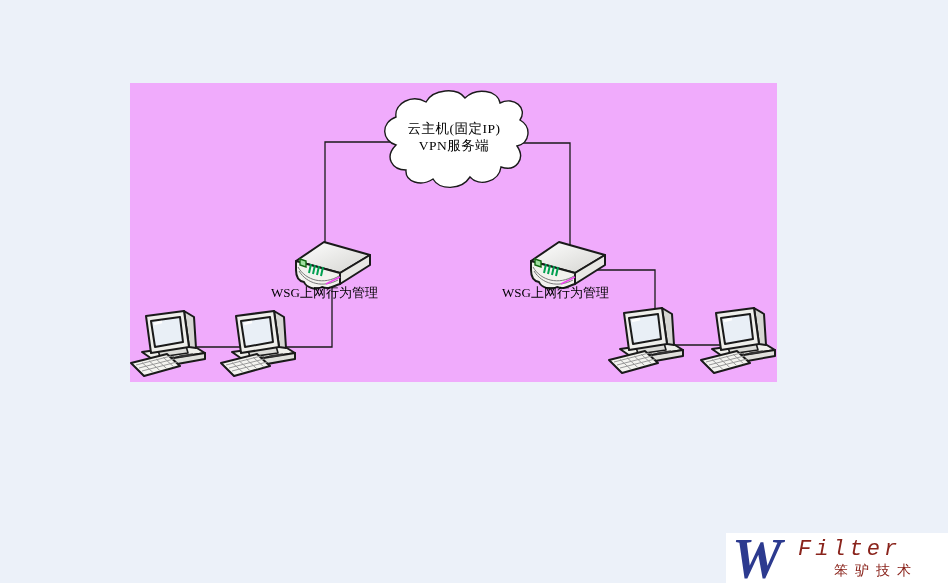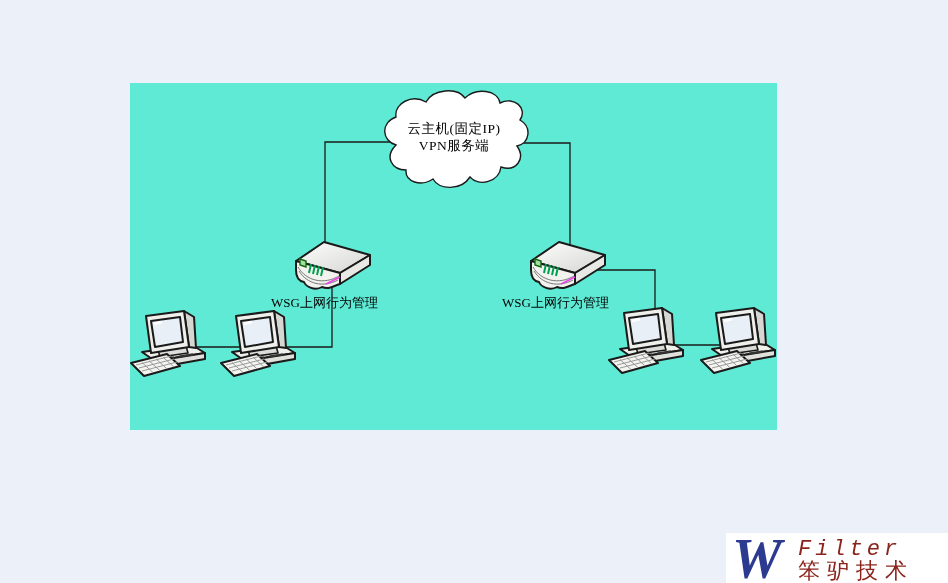--- a/index.html
+++ b/index.html
@@ -2,47 +2,47 @@
 <html><head>
 <meta charset="utf-8">
 <style>
   html,body{margin:0;padding:0;}
   body{
     width:948px;height:583px;position:relative;overflow:hidden;
     background:#ecf1f9;
     font-family:"Liberation Serif","DejaVu Serif",serif;
   }
   .diagram{
-    position:absolute;left:130px;top:83px;width:647px;height:347px;
-    background:#5eead4;
+    position:absolute;left:130px;top:83px;width:647px;height:299px;
+    background:#f0abfc;
   }
   .diagram svg{position:absolute;left:0;top:0;}
   .cloud-label{
     position:absolute;left:258px;top:37px;width:132px;
     text-align:center;color:#000;font-size:13.5px;line-height:17px;
     letter-spacing:0.5px;
   }
   .wsg-label{
-    position:absolute;top:211px;color:#000;font-size:13px;white-space:nowrap;
+    position:absolute;top:201px;color:#000;font-size:13px;white-space:nowrap;
   }
   .wsg-label.left{left:141px;}
   .wsg-label.right{left:372px;}
   .logo{
     position:absolute;left:726px;top:533px;width:222px;height:50px;
     background:#ffffff;display:flex;align-items:flex-start;
   }
   .logo-w{margin-left:6px;margin-top:2px;flex:0 0 auto;}
   .logo-text{margin-left:2px;padding-top:6px;}
   .logo-name{
     font-family:"Liberation Mono","DejaVu Sans Mono",monospace;
     font-size:22px;line-height:22px;letter-spacing:4px;color:#8a241c;font-style:italic;
   }
   .logo-sub{
     font-family:"Liberation Serif","DejaVu Serif",serif;
-    font-size:22px;line-height:19px;letter-spacing:7px;color:#8a241c;
+    font-size:14px;line-height:19px;letter-spacing:7px;color:#8a241c;margin-left:36px;
   }
 </style>
 </head>
 <body>
 
 <div class="diagram">
   <svg width="647" height="299" viewBox="0 0 647 299">
     <defs>
       <linearGradient id="wsgTop" x1="0" y1="0" x2="1" y2="1">
         <stop offset="0" stop-color="#ffffff"></stop>

